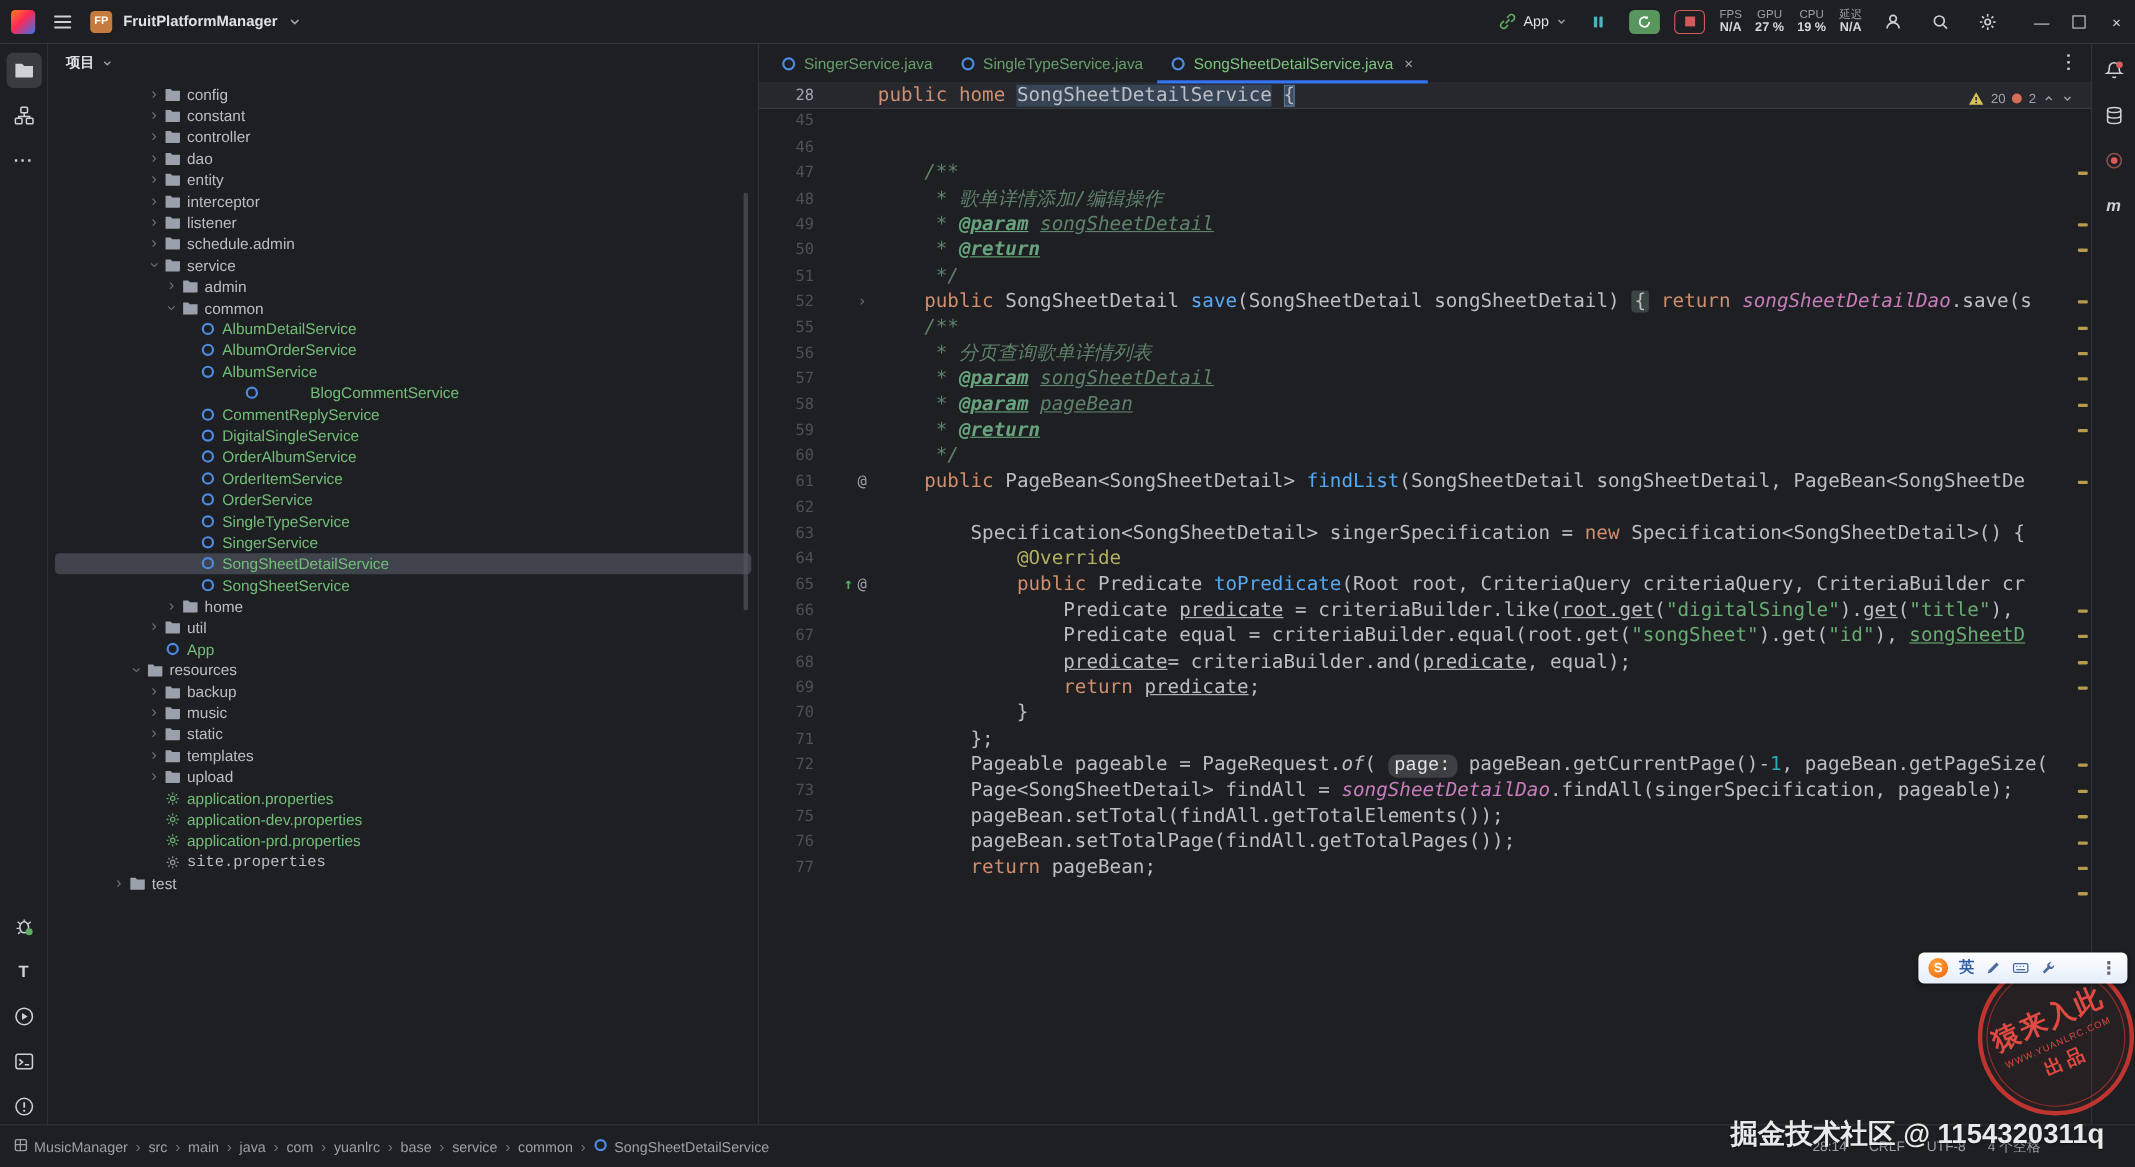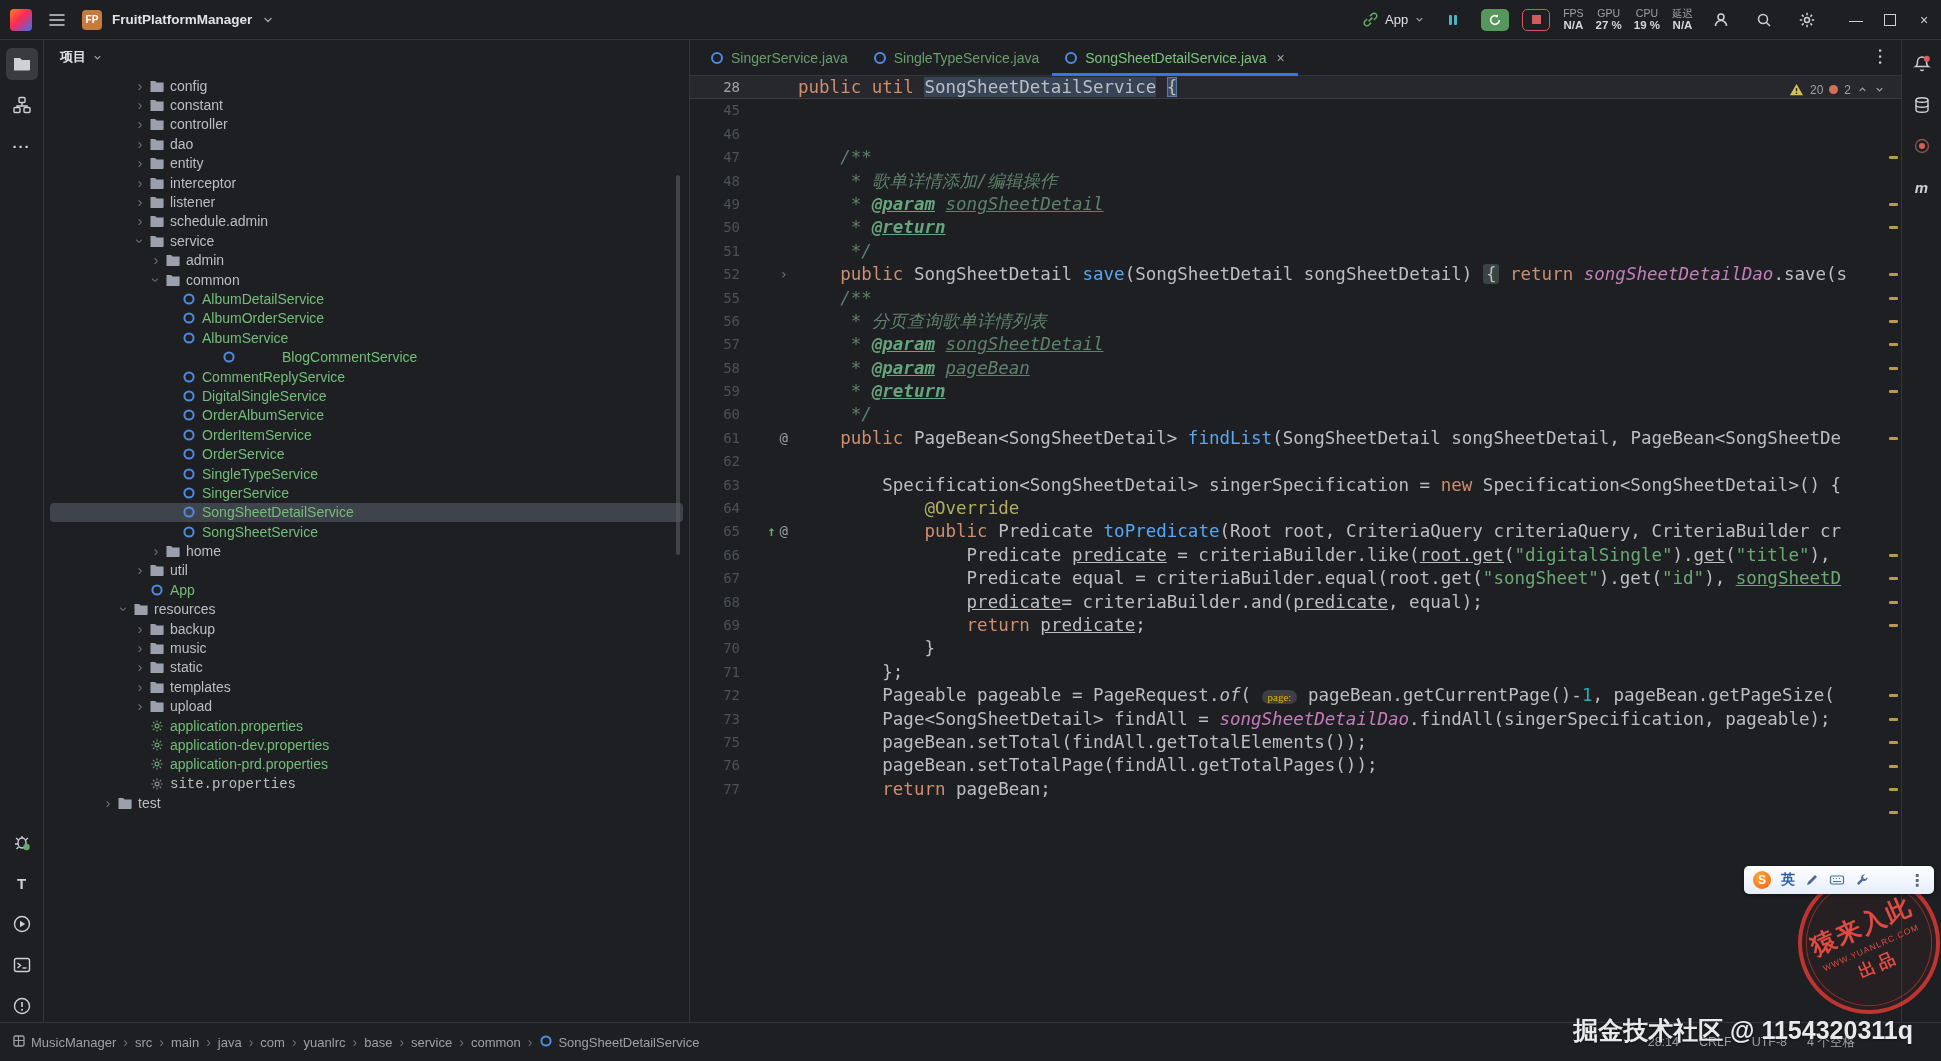--- a/index.html
+++ b/index.html
@@ -78,21 +78,21 @@
     font-size:14px;color:#6F737A;font-family:"DejaVu Sans Mono",monospace;}
   .gic .ovr{color:#5FAD65;font-weight:bold;}
   .gic .at{color:#9DA0A8;}
   .code-text{flex:1;overflow:hidden;white-space:pre;}
 
   .t-p{color:#BCBEC4;} .t-k{color:#CF8E6D;} .t-s{color:#6AAB73;}
   .t-d{color:#5F826B;font-style:italic;}
   .t-dt{color:#67A37C;font-style:italic;font-weight:bold;text-decoration:underline;}
   .t-dv{color:#5F826B;font-style:italic;text-decoration:underline;}
   .t-m{color:#56A8F5;} .t-f{color:#C77DBB;font-style:italic;} .t-a{color:#B3AE60;} .t-n{color:#2AACB8;}
-  .t-hint{background:#3D3F43;color:#eab308;border-radius:8px;padding:1px 6px;font-size:11px;font-family:Liberation Serif, serif;}
+  .t-hint{background:#3D3F43;color:#e5e5e5;border-radius:8px;padding:1px 6px;font-size:17px;font-family:Liberation Mono, monospace;}
   .t-fold{background:#3A4542;border-radius:3px;padding:0 3px;}
   .t-u{text-decoration:underline;} .t-it{font-style:italic;}
   .t-lnk{color:#6AAB73;text-decoration:underline;}
   .t-hl{background:rgba(90,120,160,.35);}
   .t-brace{background:rgba(90,120,160,.45);box-shadow:inset 0 0 0 1px #5A7B9E;}
 
   .inspection{position:absolute;top:6px;right:16px;display:flex;align-items:center;gap:6px;font-size:12px;color:#9DA0A8;z-index:3;}
   .insp-dot{width:9px;height:9px;border-radius:50%;background:#D66E56;display:inline-block;}
   .stripe{position:absolute;top:0;right:0;width:14px;bottom:0;z-index:2;}
   .tick{position:absolute;right:3px;width:9px;height:3px;background:#C8A94E;border-radius:1px;opacity:.9;}
@@ -643,21 +643,21 @@
               <span class="tab-label">SongSheetDetailService.java</span>
               <span class="tab-close">×</span>
             </div>
           </div>
         <div class="tab-options">
             <span class="glyph mdots vert">···</span>
           </div>
       </div>
       <div class="editor">
         <div class="code-area">
-            <div class="code-row cur"><span class="ln">28</span><span class="gic"></span><span class="code-text"><span class="t-k">public util </span><span class="t-p t-hl">SongSheetDetailService</span><span class="t-p"> </span><span class="t-p t-brace">{</span></span></div>
+            <div class="code-row cur"><span class="ln">28</span><span class="gic"></span><span class="code-text"><span class="t-k">public home </span><span class="t-p t-hl">SongSheetDetailService</span><span class="t-p"> </span><span class="t-p t-brace">{</span></span></div>
             <div class="code-row"><span class="ln">45</span><span class="gic"></span><span class="code-text"></span></div>
             <div class="code-row"><span class="ln">46</span><span class="gic"></span><span class="code-text"></span></div>
             <div class="code-row"><span class="ln">47</span><span class="gic"></span><span class="code-text"><span class="t-d">    /**</span></span></div>
             <div class="code-row"><span class="ln">48</span><span class="gic"></span><span class="code-text"><span class="t-d">     * 歌单详情添加/编辑操作</span></span></div>
             <div class="code-row"><span class="ln">49</span><span class="gic"></span><span class="code-text"><span class="t-d">     * </span><span class="t-dt">@param</span><span class="t-d"> </span><span class="t-dv">songSheetDetail</span></span></div>
             <div class="code-row"><span class="ln">50</span><span class="gic"></span><span class="code-text"><span class="t-d">     * </span><span class="t-dt">@return</span></span></div>
             <div class="code-row"><span class="ln">51</span><span class="gic"></span><span class="code-text"><span class="t-d">     */</span></span></div>
             <div class="code-row"><span class="ln">52</span><span class="gic"><span class="fold-ic">›</span></span><span class="code-text"><span class="t-p">    </span><span class="t-k">public </span><span class="t-p">SongSheetDetail </span><span class="t-m">save</span><span class="t-p">(SongSheetDetail songSheetDetail) </span><span class="t-fold">{</span><span class="t-p"> </span><span class="t-k">return </span><span class="t-f">songSheetDetailDao</span><span class="t-p">.save(s</span></span></div>
             <div class="code-row"><span class="ln">55</span><span class="gic"></span><span class="code-text"><span class="t-d">    /**</span></span></div>
             <div class="code-row"><span class="ln">56</span><span class="gic"></span><span class="code-text"><span class="t-d">     * 分页查询歌单详情列表</span></span></div>

